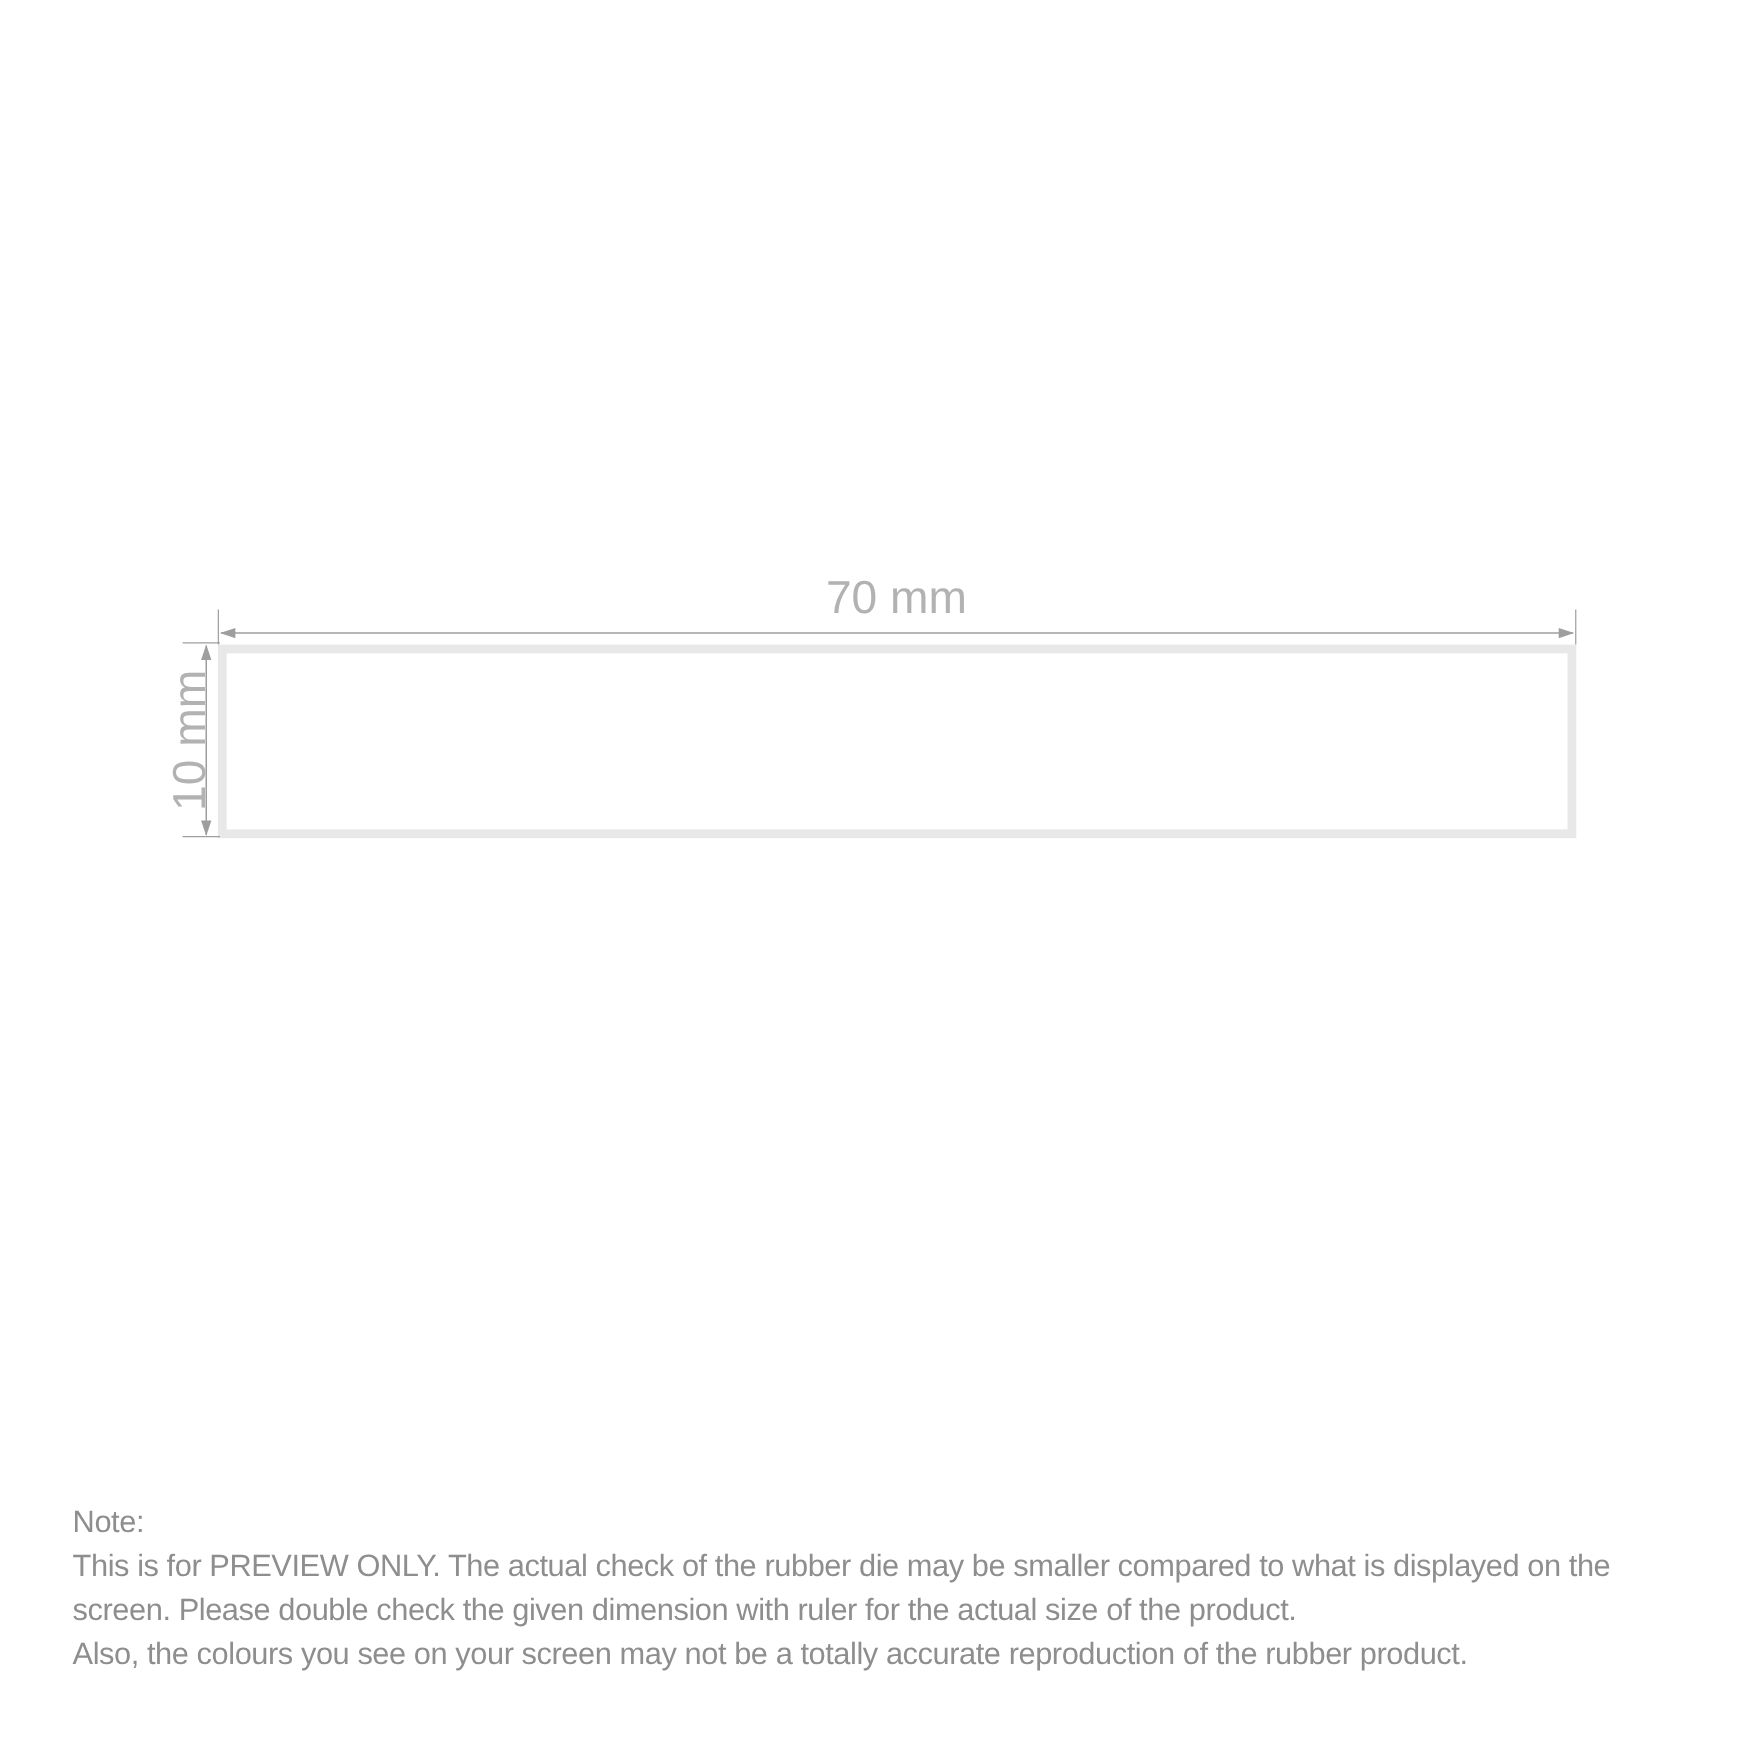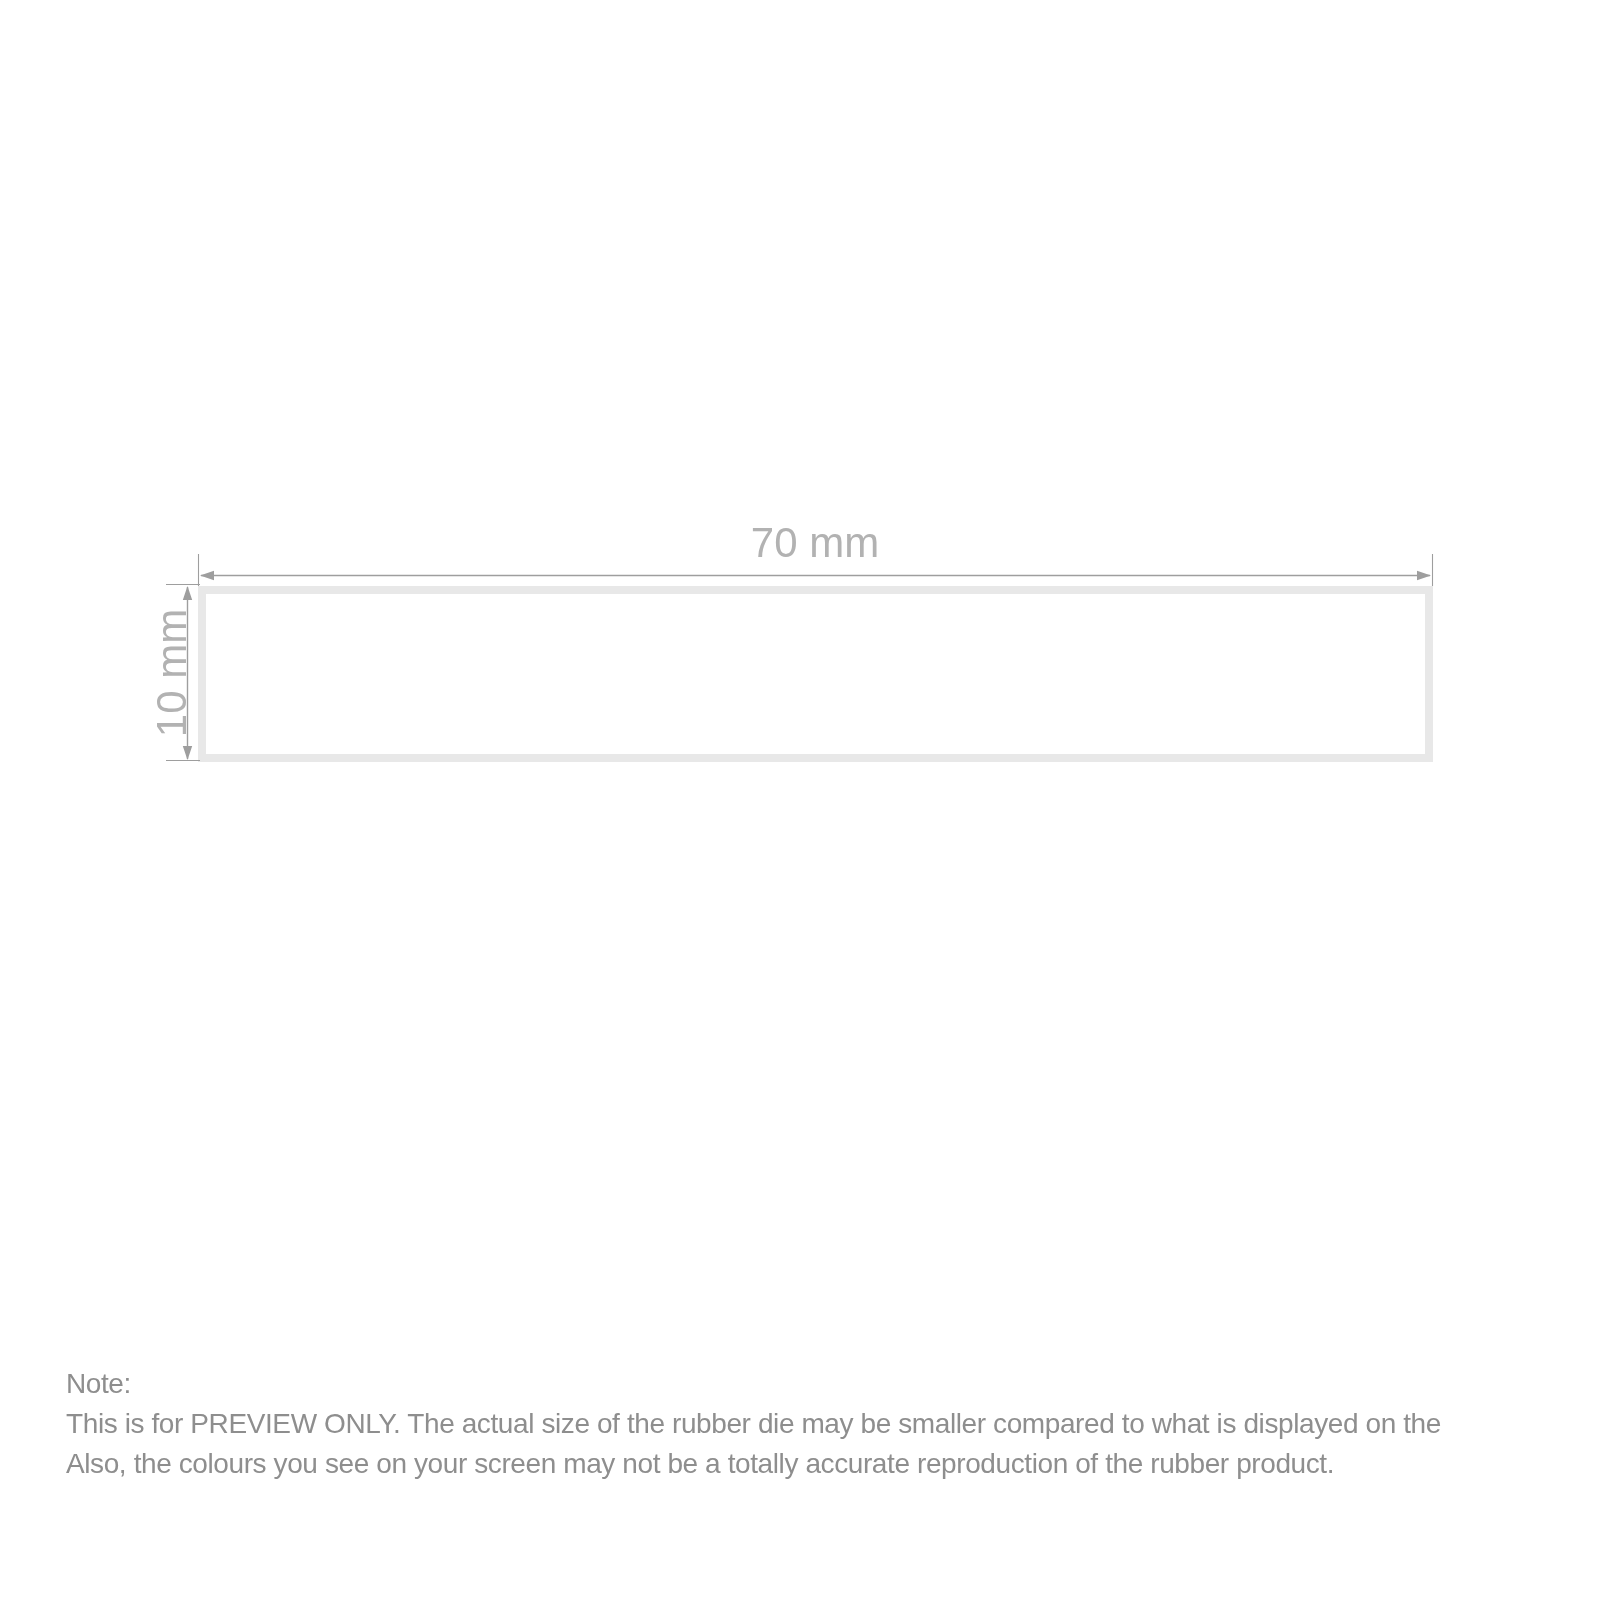--- a/index.html
+++ b/index.html
@@ -86,17 +86,18 @@
     <line class="dim-ext" x1="166" y1="584.5" x2="200" y2="584.5"></line>
     <line class="dim-ext" x1="166" y1="760.5" x2="200" y2="760.5"></line>
     <line class="dim-line" x1="187.5" y1="587" x2="187.5" y2="759"></line>
     <polygon class="dim-arrow" points="187.5,586 182.8,600 192.2,600"></polygon>
     <polygon class="dim-arrow" points="187.5,760 182.8,746 192.2,746"></polygon>
     <text class="dim-label" text-anchor="middle" transform="translate(186 673) rotate(-90)">10 mm</text>
   </svg>
 
   <div class="note-block">
     <div class="note-line">Note:</div>
-    <div class="note-line">This is for PREVIEW ONLY. The actual size of the rubber die may be smaller compared to what is displayed on the</div>
+    <div class="note-line">This is for PREVIEW ONLY. The actual check of the rubber die may be smaller compared to what is displayed on the</div>
+    <div class="note-line">screen. Please double check the given dimension with ruler for the actual size of the product.</div>
     <div class="note-line">Also, the colours you see on your screen may not be a totally accurate reproduction of the rubber product.</div>
   </div>
 
 </div>
 
 </body></html>

